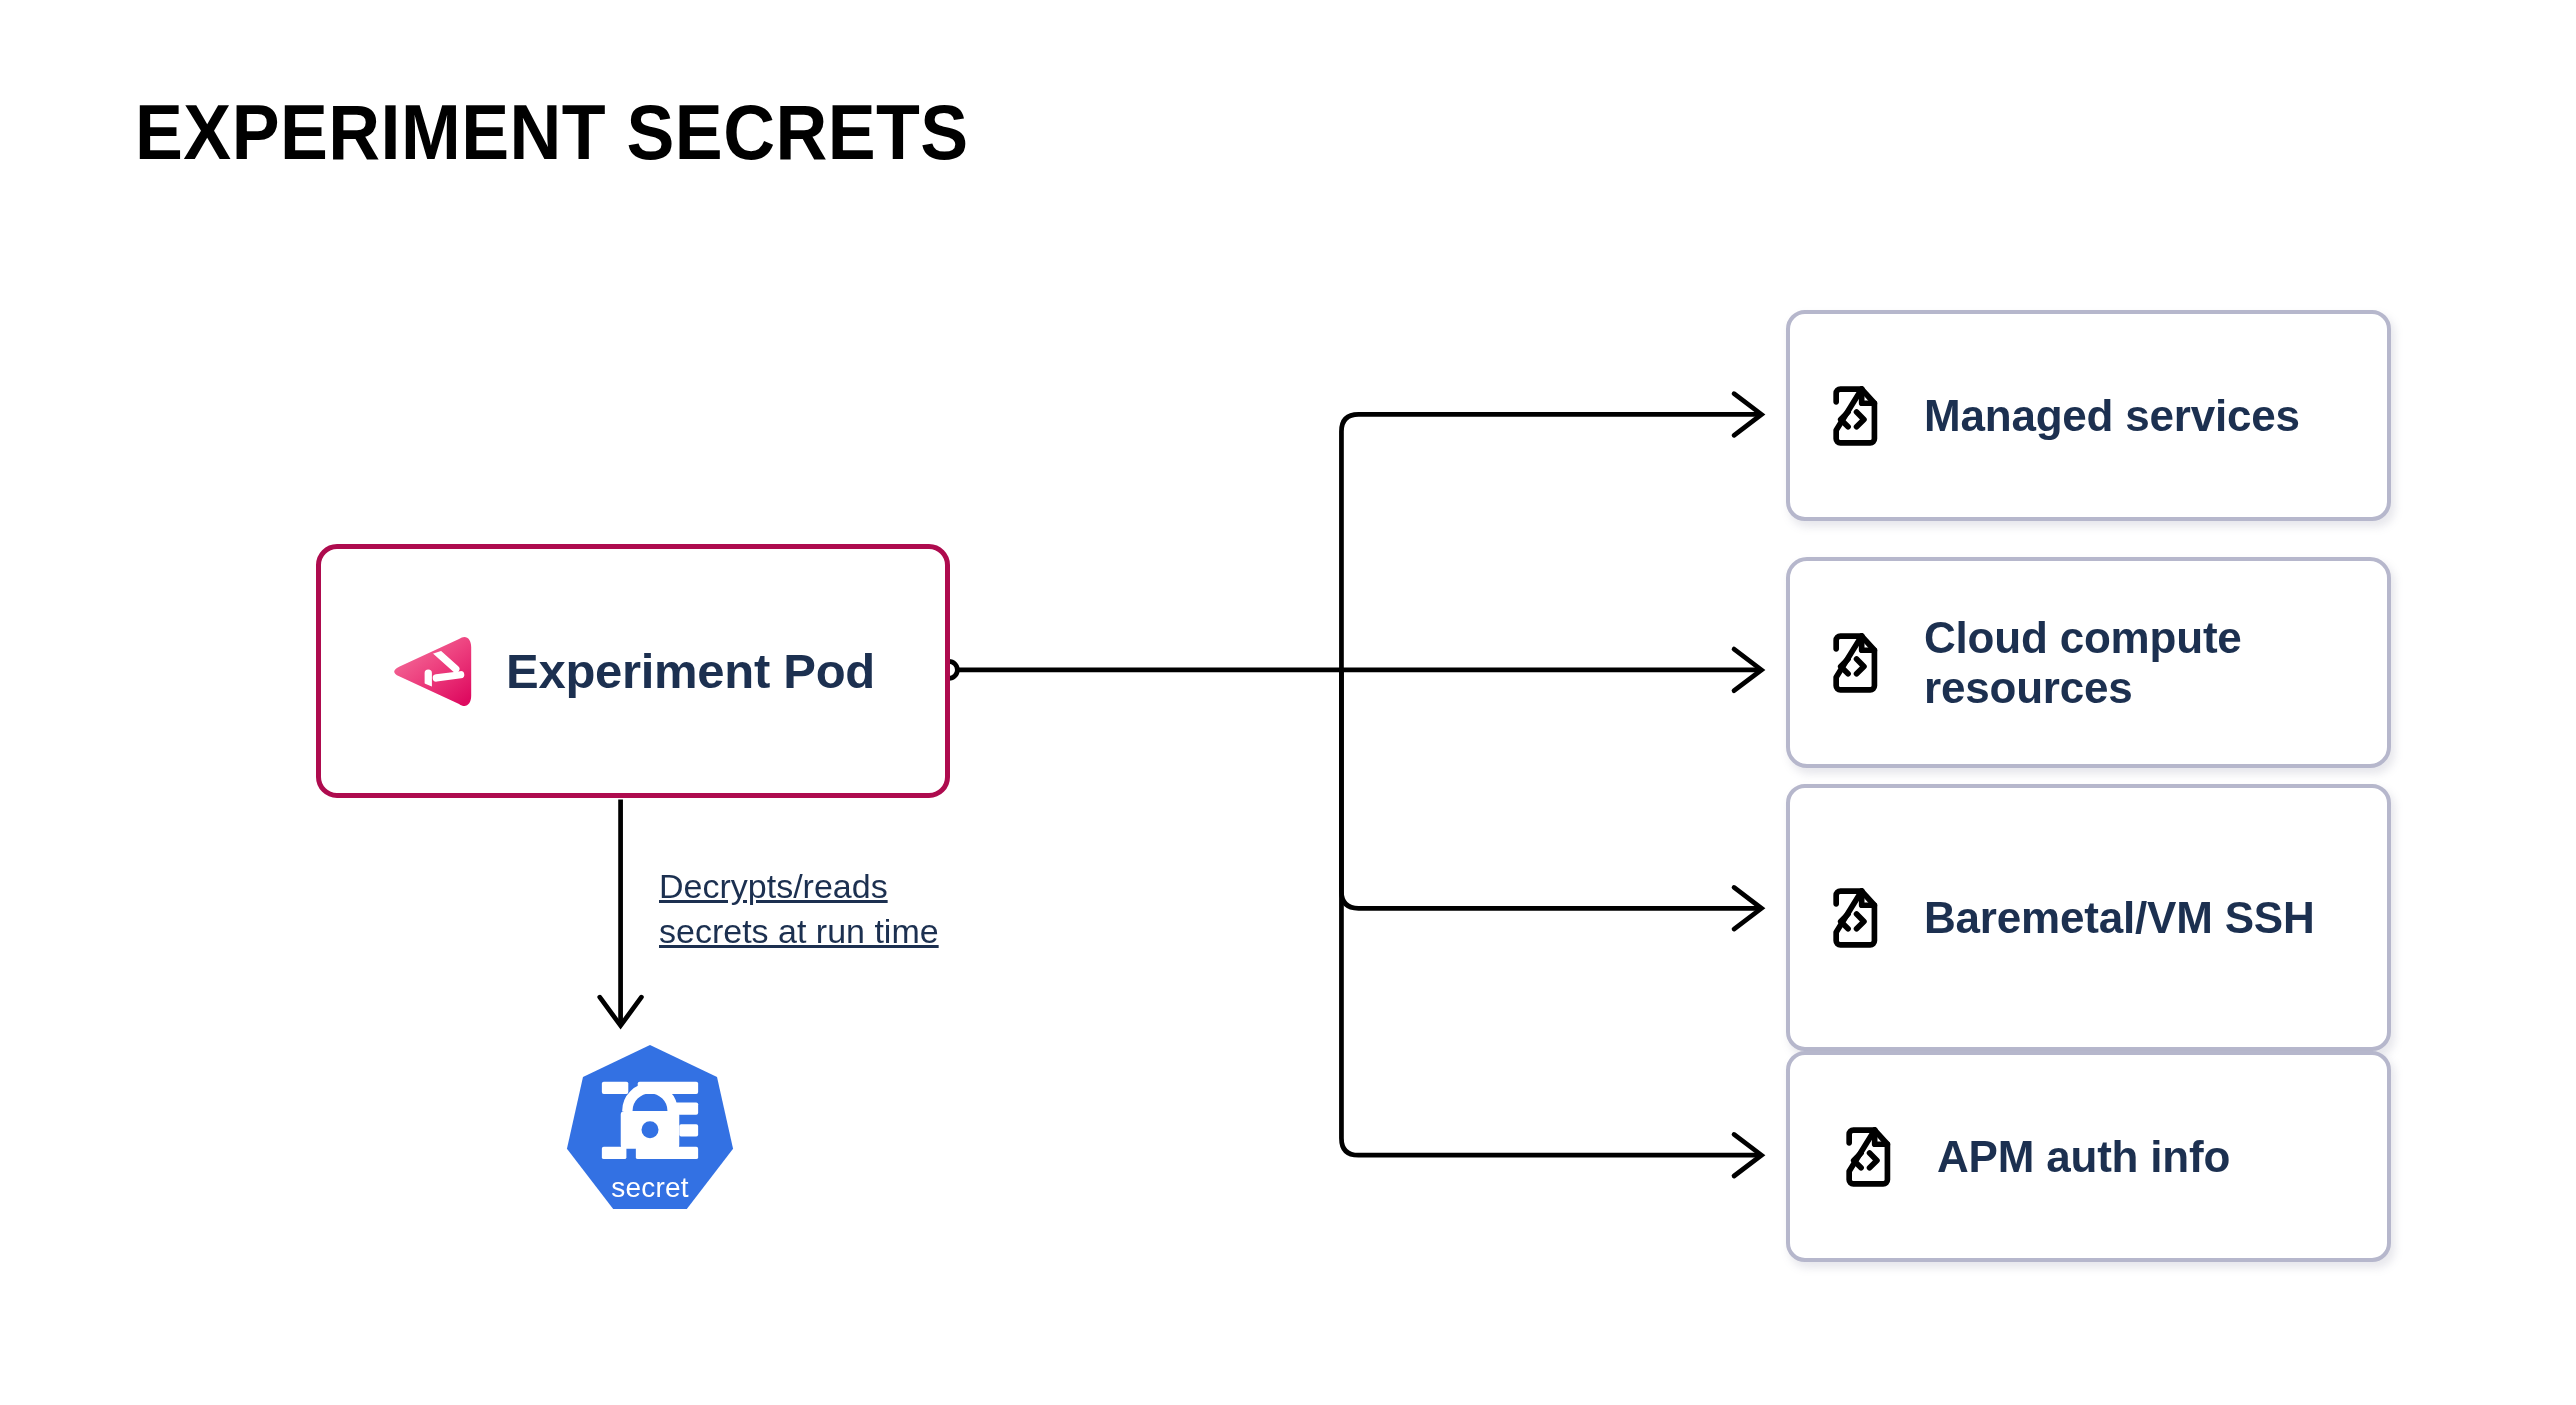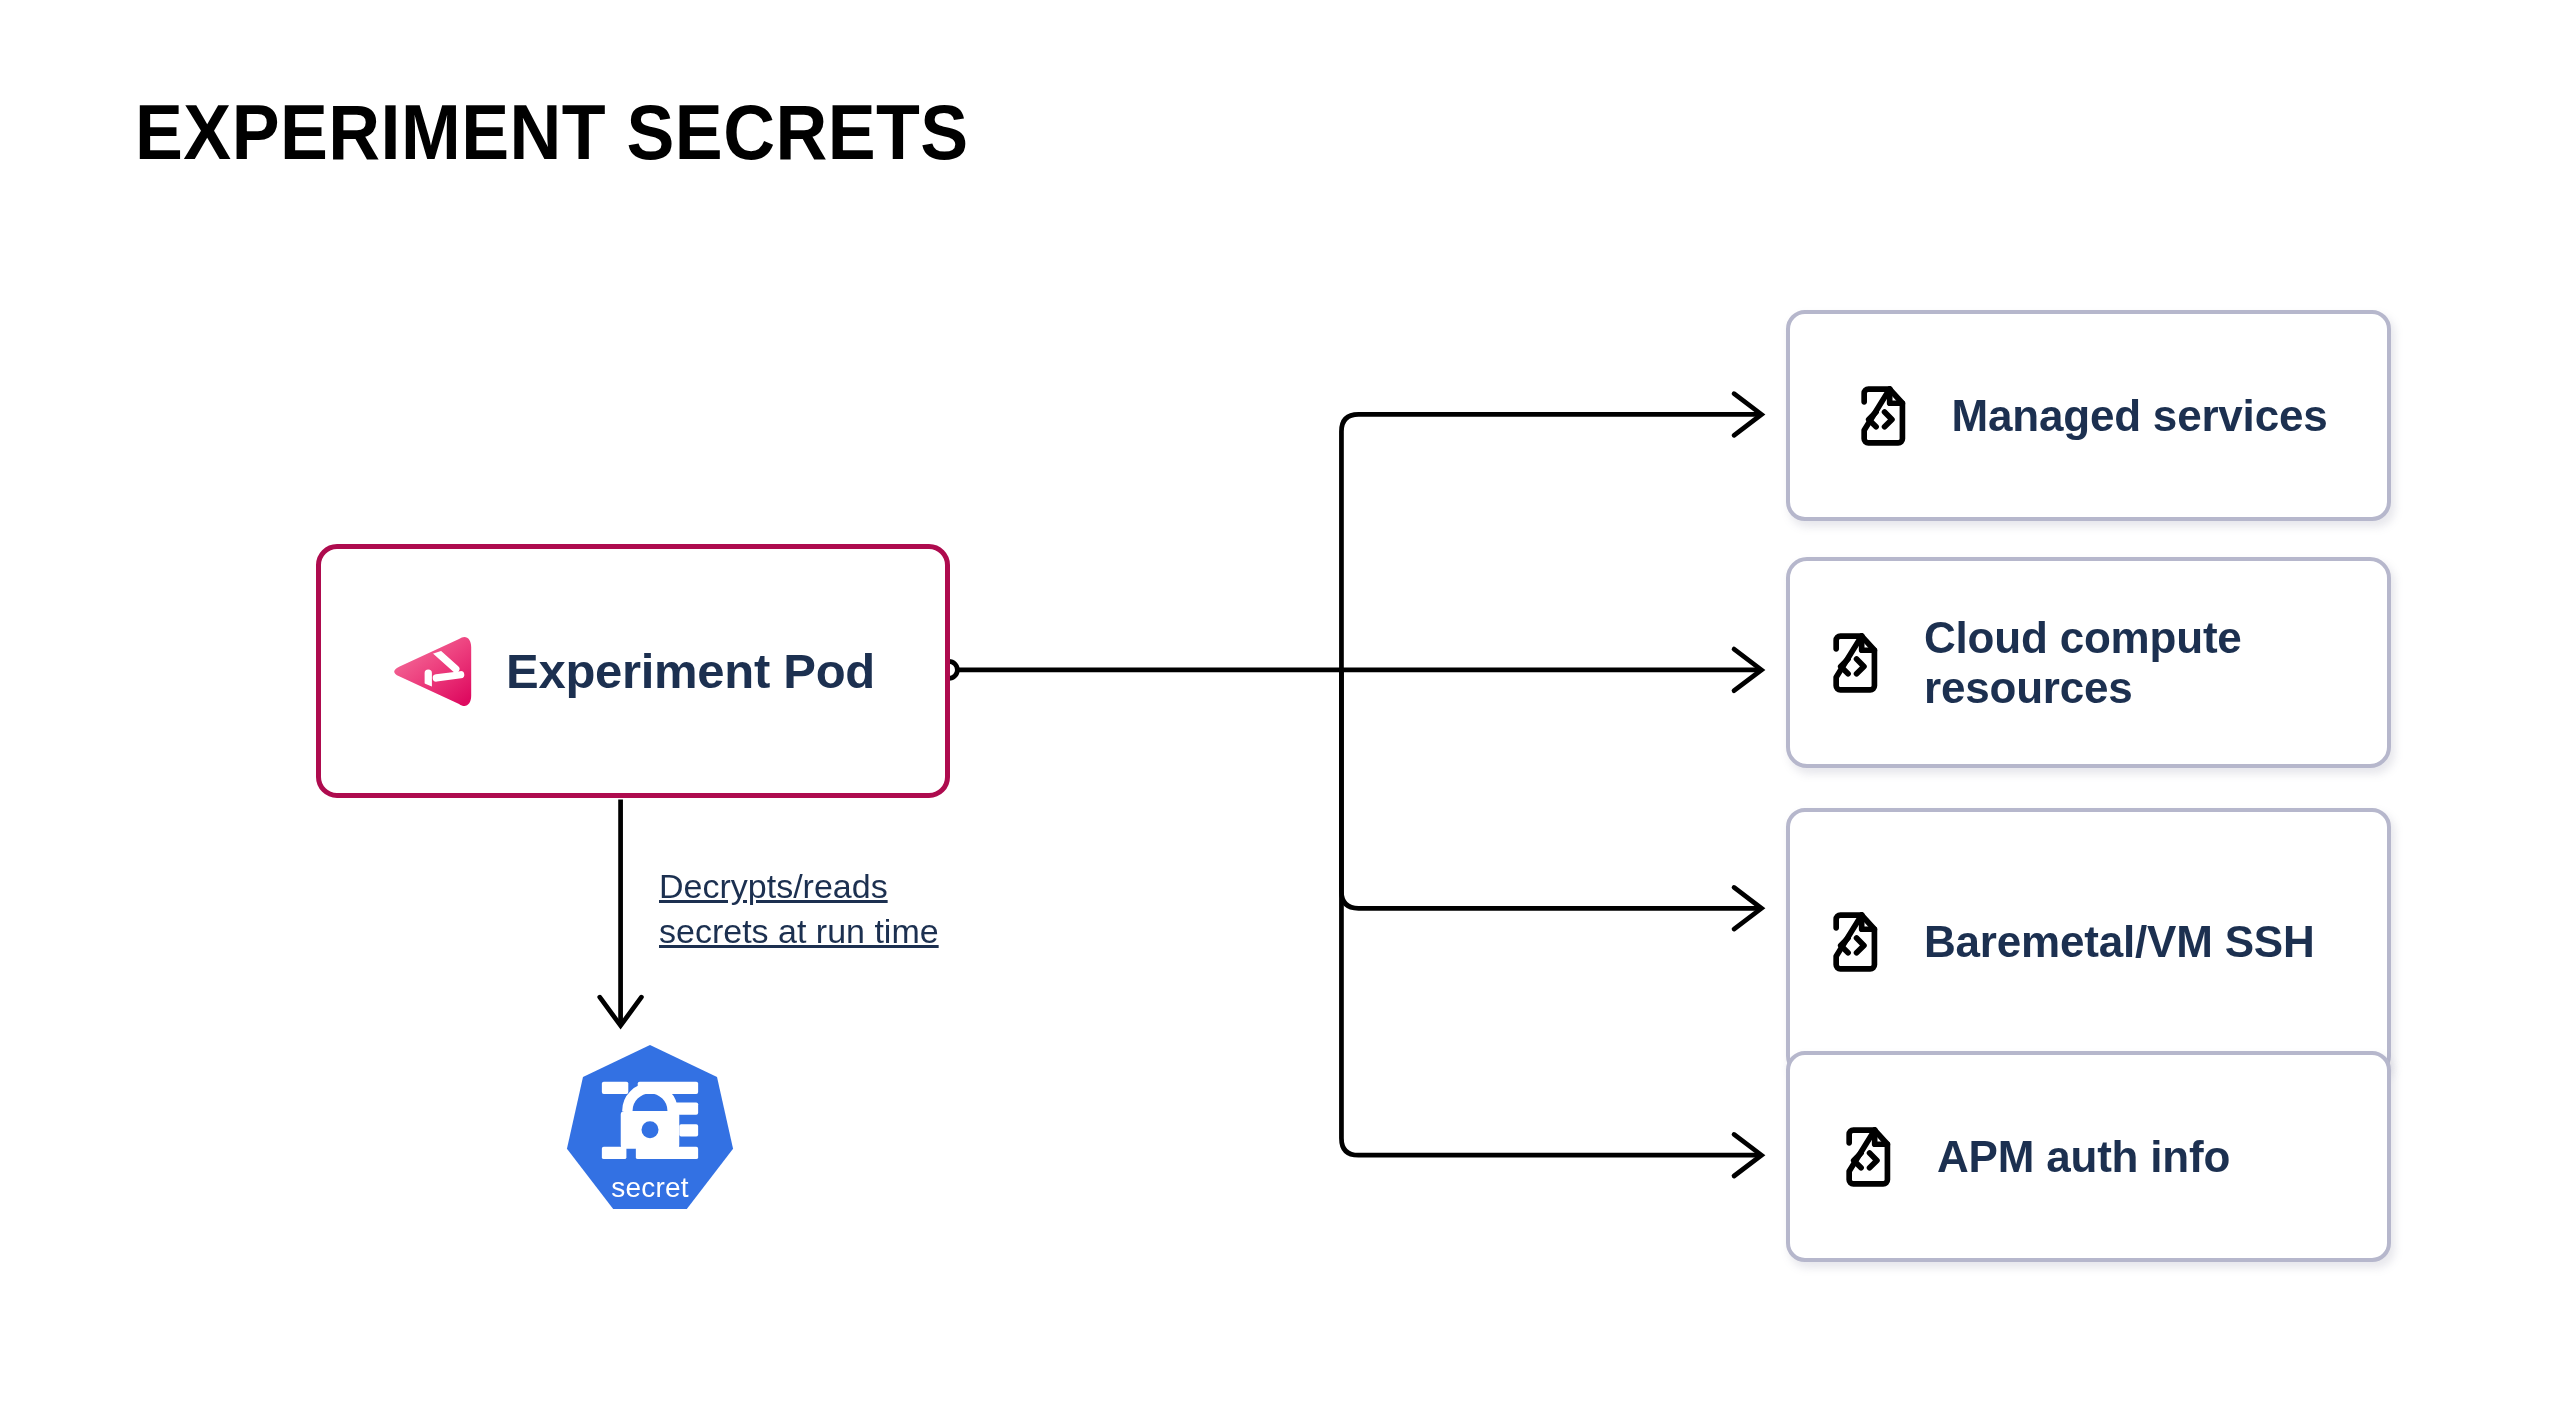--- a/index.html
+++ b/index.html
@@ -94,23 +94,23 @@
     display: block;
   }
   .resource-card .card-label {
     font-size: 44px;
     font-weight: 700;
     color: #1C3050;
     line-height: 1.12;
     letter-spacing: -0.2px;
   }
 
-  #card-managed-services   { top: 310px; height: 211px; justify-content: center; }
+  #card-managed-services   { top: 310px; height: 211px; }
   #card-cloud-compute      { top: 557px; height: 211px; border-radius: 21px; }
-  #card-baremetal-ssh      { top: 808px; height: 267px; }
+  #card-baremetal-ssh      { top: 784px; height: 267px; }
   #card-apm-auth           { top: 1051px; height: 211px; padding-left: 45px; }
 
   
   #edge-label {
     position: absolute;
     left: 659px;
     top: 864px;
     font-size: 34px;
     font-weight: 400;
     color: #1C3050;

